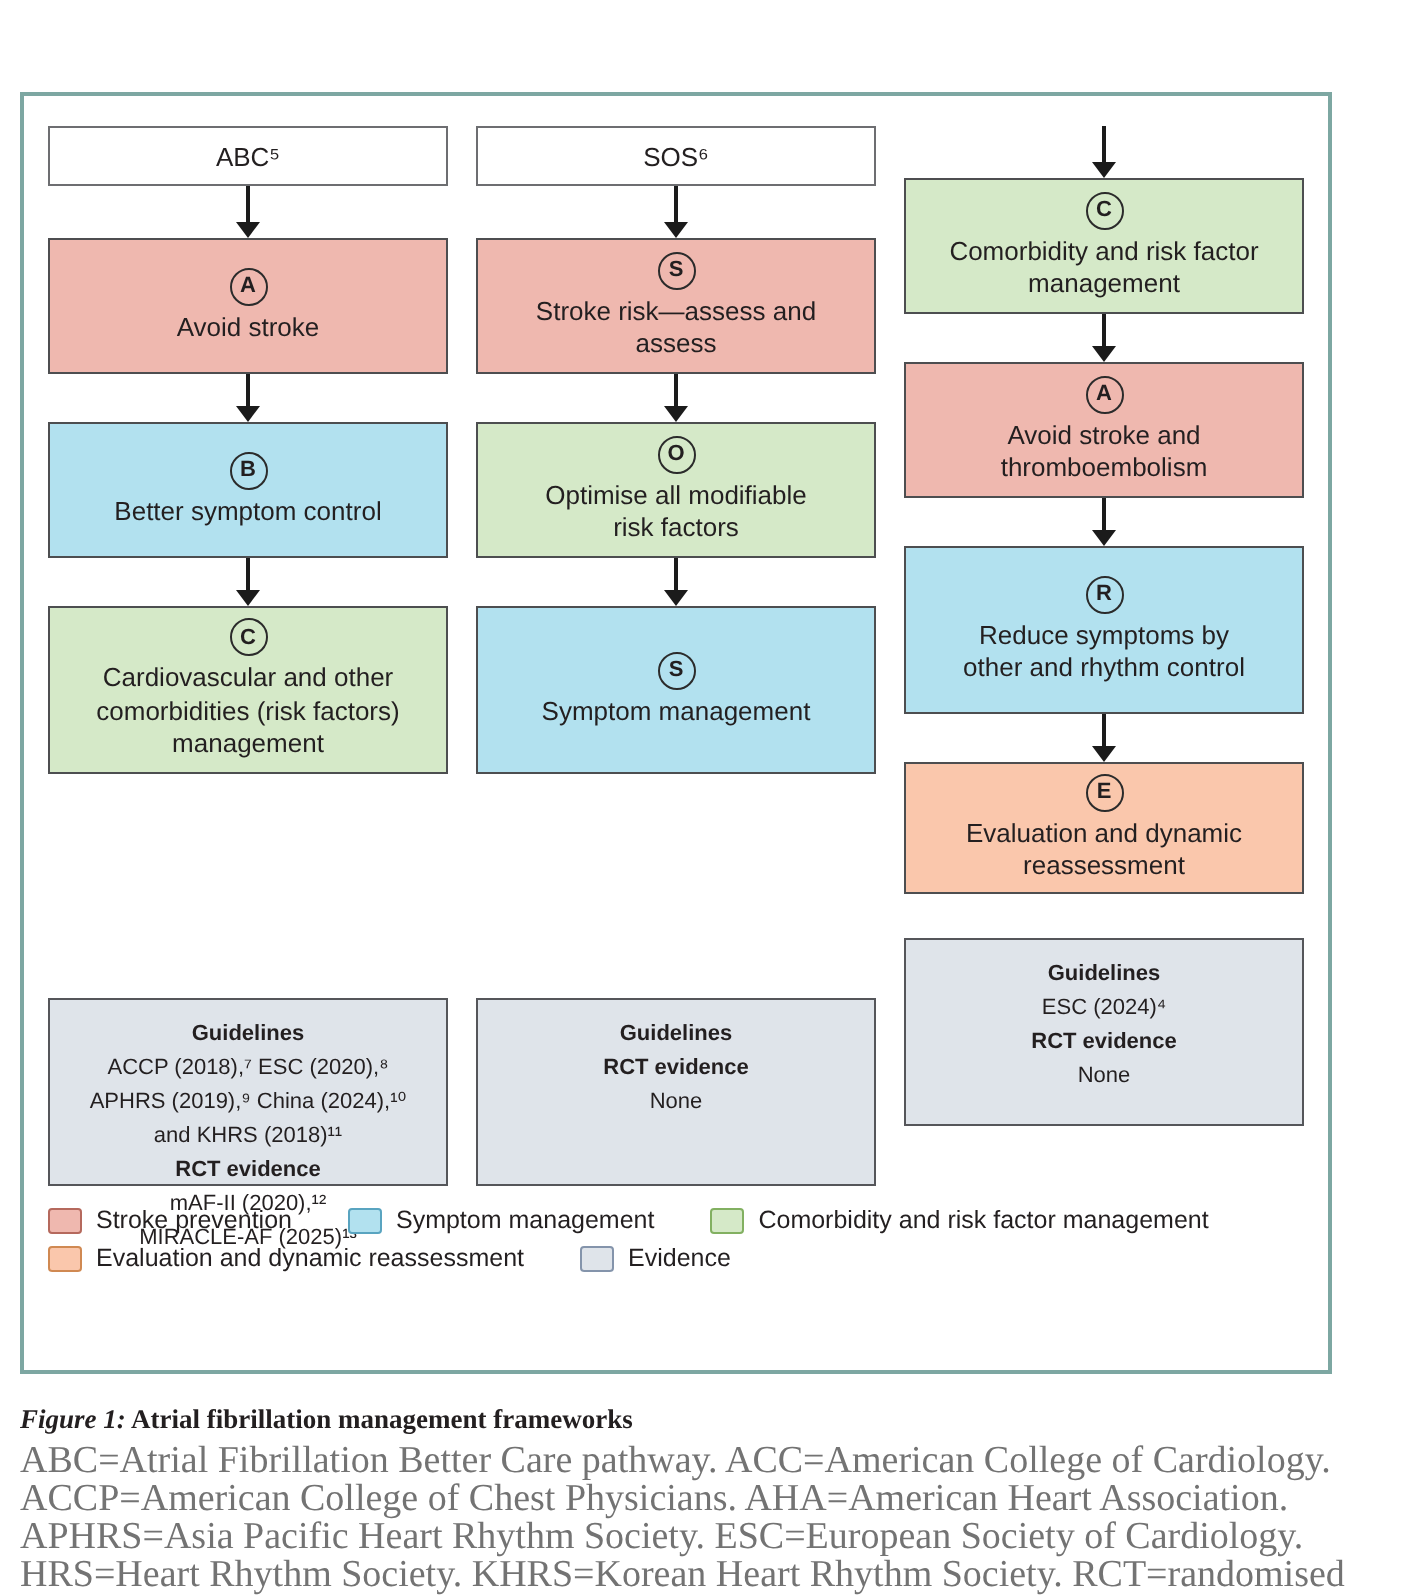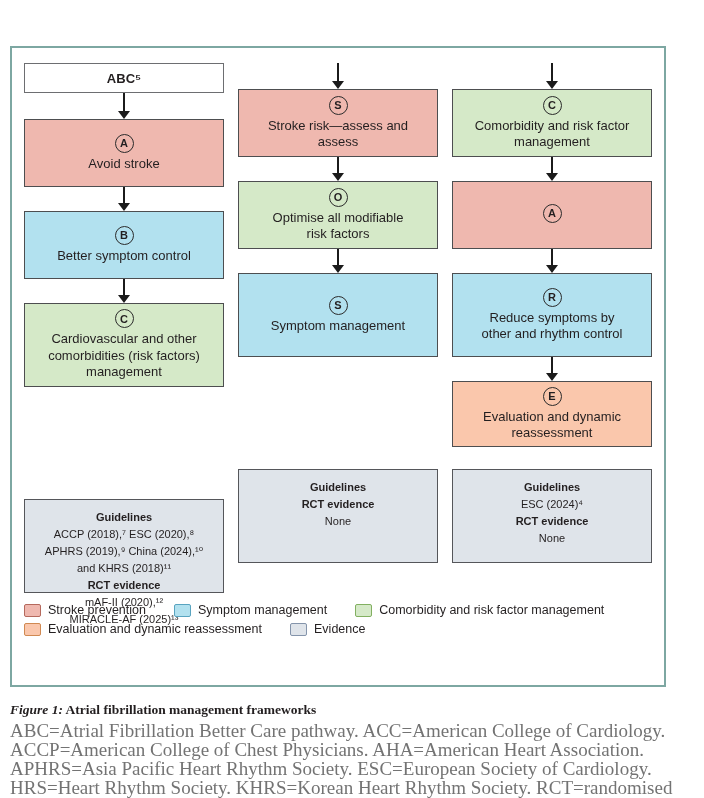--- a/index.html
+++ b/index.html
@@ -11,21 +11,21 @@
   .frame{
     position:absolute;left:10px;top:46px;width:656px;height:641px;
     border:2px solid #7da7a2;box-sizing:border-box;background:#fff;
     padding:15px 12px 8px 12px;
   }
   .cols{display:flex;gap:14px;}
   .col{flex:1;display:flex;flex-direction:column;min-width:0;}
   .hdr{
     height:28px;border:1px solid #6d6e71;background:#fff;
     display:flex;align-items:center;justify-content:center;
-    font-weight:bold;font-size:13px;flex:0 0 auto;
+    font-weight:normal;font-size:13px;flex:0 0 auto;
   }
   .arrow{display:flex;flex-direction:column;align-items:center;flex:0 0 auto;}
   .a26{height:26px;}.a24{height:24px;}
   .arrow .line{width:2px;flex:1;background:#1b1b1b;}
   .arrow .head{
     width:0;height:0;border-left:6px solid transparent;
     border-right:6px solid transparent;border-top:8px solid #1b1b1b;
   }
   .node{
     border:1px solid #4d4e50;box-sizing:border-box;flex:0 0 auto;
@@ -114,20 +114,23 @@
         <span>ACCP (2018),⁷ ESC (2020),⁸</span>
         <span>APHRS (2019),⁹ China (2024),¹⁰</span>
         <span>and KHRS (2018)¹¹</span>
         <b>RCT evidence</b>
         <span>mAF-II (2020),¹²</span>
         <span>MIRACLE-AF (2025)¹³</span>
       </div>
     </div>
 
     <div class="col">
+      <div class="hdr">
+        <span>SOS⁶</span>
+      </div>
       <div class="arrow a26">
           <i class="line"></i>
           <i class="head"></i>
         </div>
       <div class="node pink r1">
         <span class="circ">S</span>
         <span class="nlabel">Stroke risk—assess and assess</span>
       </div>
       <div class="arrow a24">
           <i class="line"></i>
@@ -162,20 +165,21 @@
       <div class="node green r1">
         <span class="circ">C</span>
         <span class="nlabel">Comorbidity and risk factor management</span>
       </div>
       <div class="arrow a24">
           <i class="line"></i>
           <i class="head"></i>
         </div>
       <div class="node pink r2">
         <span class="circ">A</span>
+        <span class="nlabel narrow">Avoid stroke and thromboembolism</span>
       </div>
       <div class="arrow a24">
           <i class="line"></i>
           <i class="head"></i>
         </div>
       <div class="node blue r3">
         <span class="circ">R</span>
         <span class="nlabel narrow">Reduce symptoms by other and rhythm control</span>
       </div>
       <div class="arrow a24">

